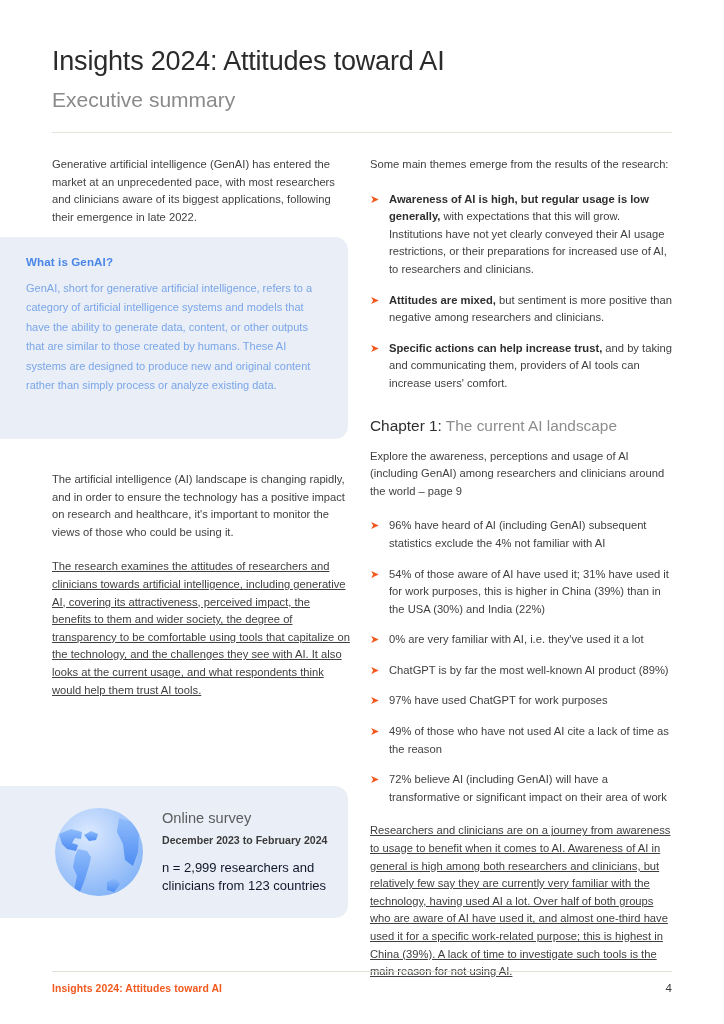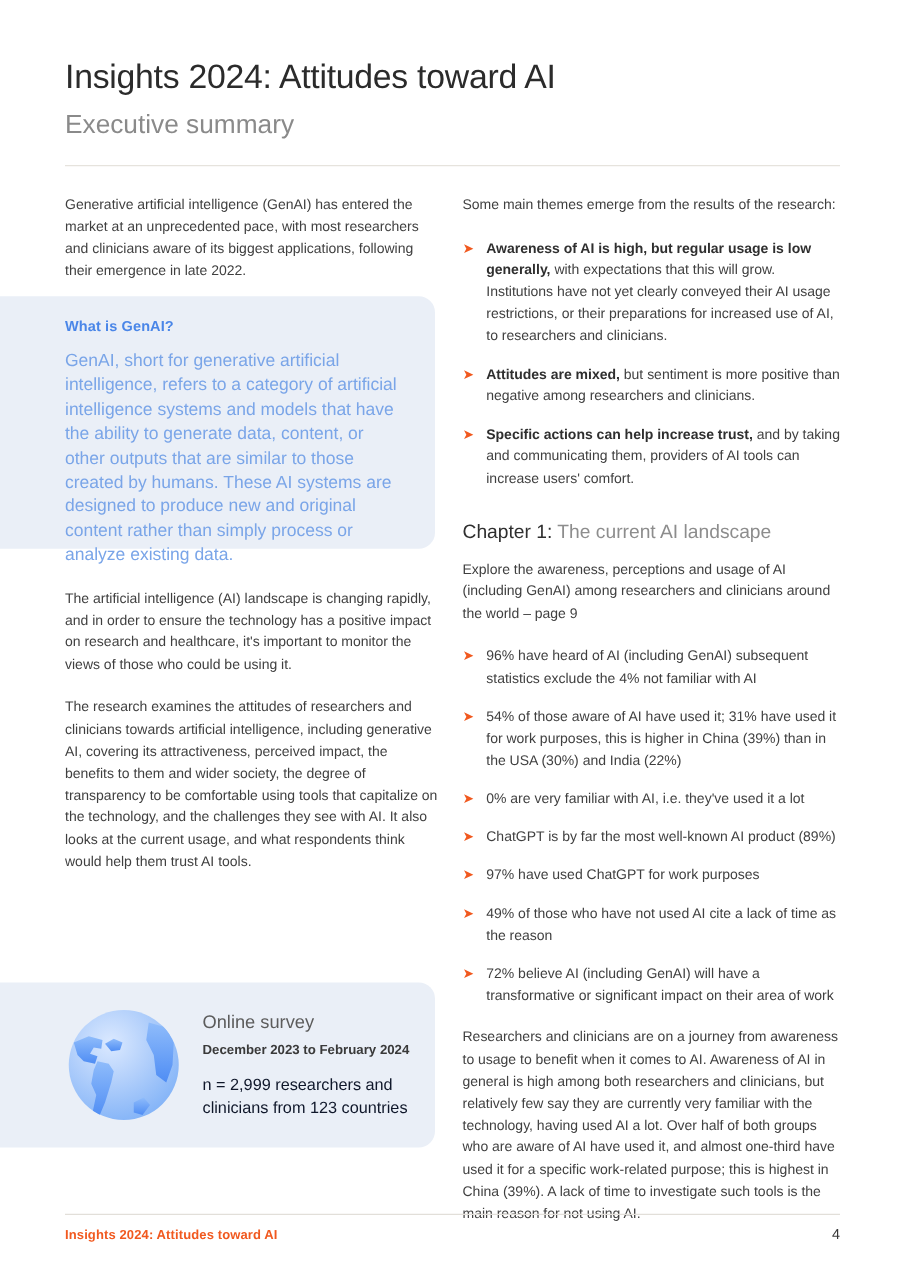--- a/index.html
+++ b/index.html
@@ -68,45 +68,45 @@
     top: 156px;
     width: 303px;
   }
 
   p.body-text {
     font-size: 11.2px;
     line-height: 17.6px;
     color: #3f3f3f;
     margin: 0 0 17px 0;
   }
-  p.body-text.tight { margin-bottom: 0; }
+  p.body-text.tight { margin-bottom: 0; text-decoration: underline; }
   .ital { font-style: italic; }
 
   
   .callout-genai {
     position: absolute;
     left: 0;
     top: 237px;
     width: 348px;
     height: 202px;
     background: #eaeff7;
     border-top-right-radius: 13px;
     border-bottom-right-radius: 13px;
     box-sizing: border-box;
-    padding: 18px 26px 14px 52px;
+    padding: 18px 26px 14px 26px;
   }
   .callout-title {
     font-size: 11.6px;
     font-weight: bold;
     color: #4a86e8;
     margin: 0 0 11px 0;
     letter-spacing: 0.1px;
   }
   .callout-body {
-    font-size: 14px;
+    font-size: 11px;
     line-height: 19.4px;
     color: #7aa5e8;
     margin: 0;
   }
 
   
   .survey-box {
     position: absolute;
     left: 0;
     top: 786px;

